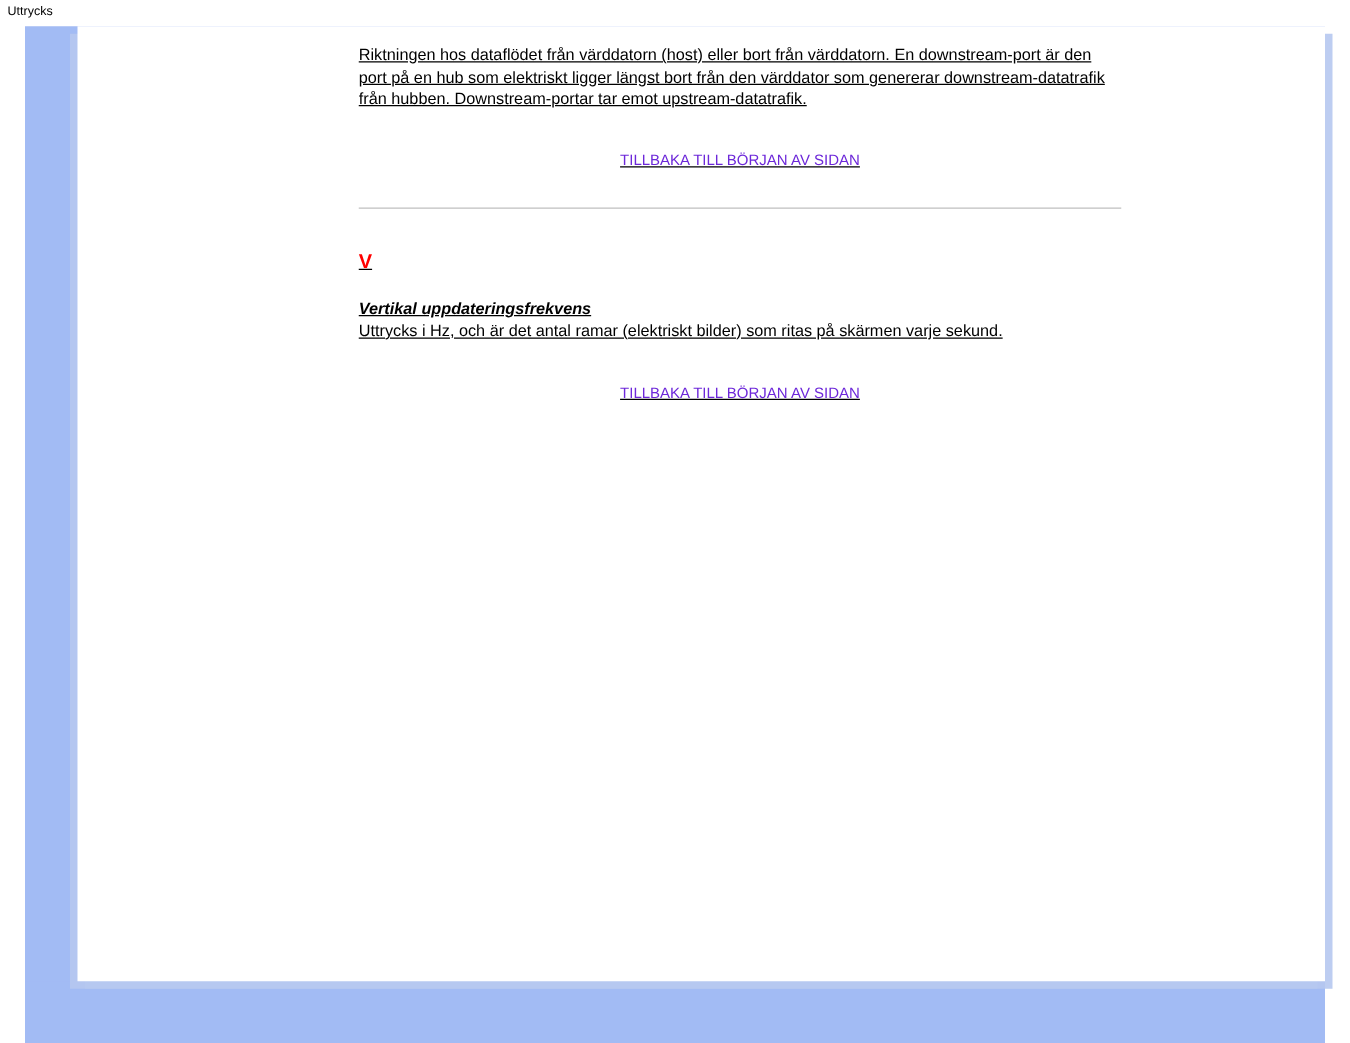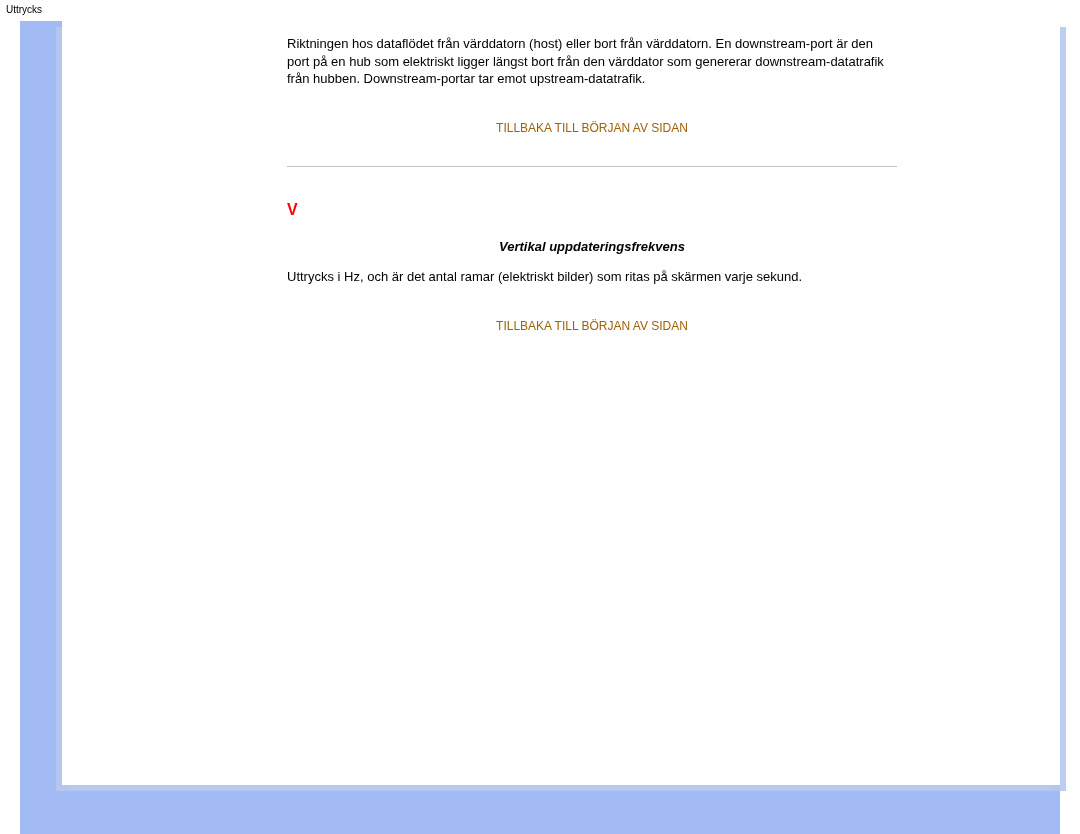--- a/index.html
+++ b/index.html
@@ -25,20 +25,21 @@
   .card {
     margin-left: 42px;
     margin-right: 0;
     background: #fff;
     box-shadow:
       -6px 6px 0 rgba(182,200,240,0.9),
       6px 6px 0 rgba(182,200,240,0.9);
     min-height: 710px;
     padding: 14px 20px 40px 20px;
     position: relative;
+    text-decoration: underline;
   }
   .sidebar-spacer {
     width: 205px;
     float: left;
     height: 1px;
   }
   .content {
     margin-left: 205px;
     width: 610px;
     line-height: 1.35;
@@ -49,26 +50,24 @@
   .section-letter {
     color: #ff0000;
     font-weight: bold;
     font-size: 16px;
     margin-top: 32px;
     margin-bottom: 18px;
   }
   .term-title {
     font-weight: bold;
     font-style: italic;
-    margin-bottom: 12px;
-    text-align: center;
   }
   .back-link {
     display: block;
-    color: #a16207;
+    color: #6d28d9;
     text-align: center;
     font-size: 12px;
     margin: 32px 0 30px 0;
     text-decoration: none;
     cursor: pointer;
   }
   hr.sep {
     border: none;
     border-top: 1px solid #c0c0c0;
     margin: 14px 0 24px 0;

